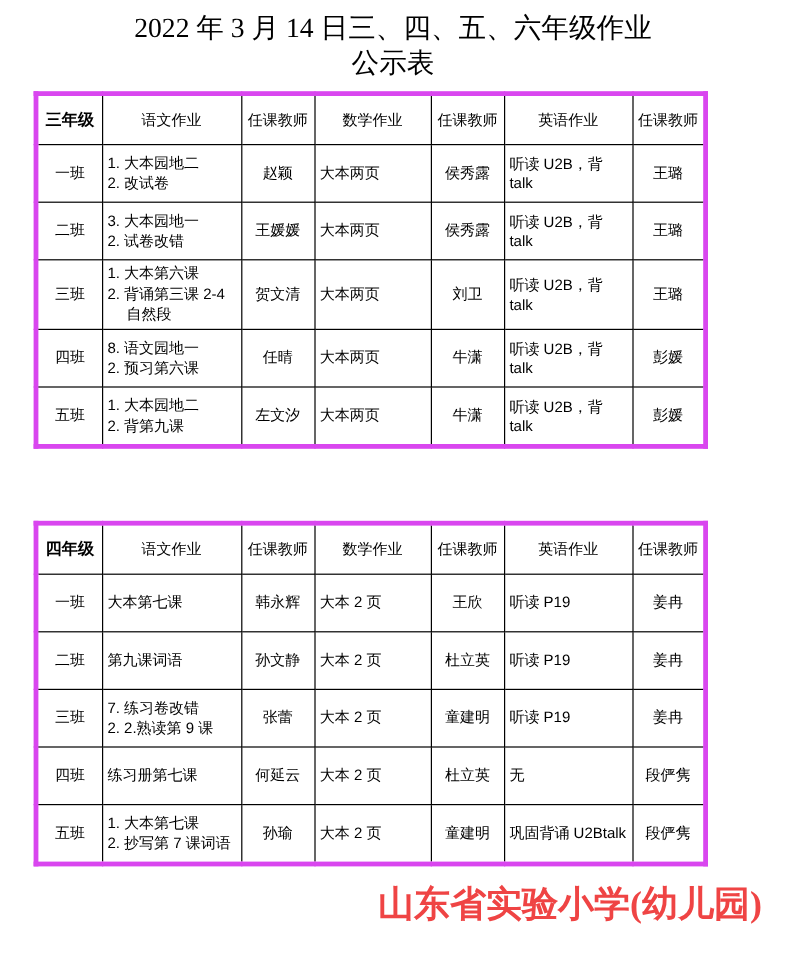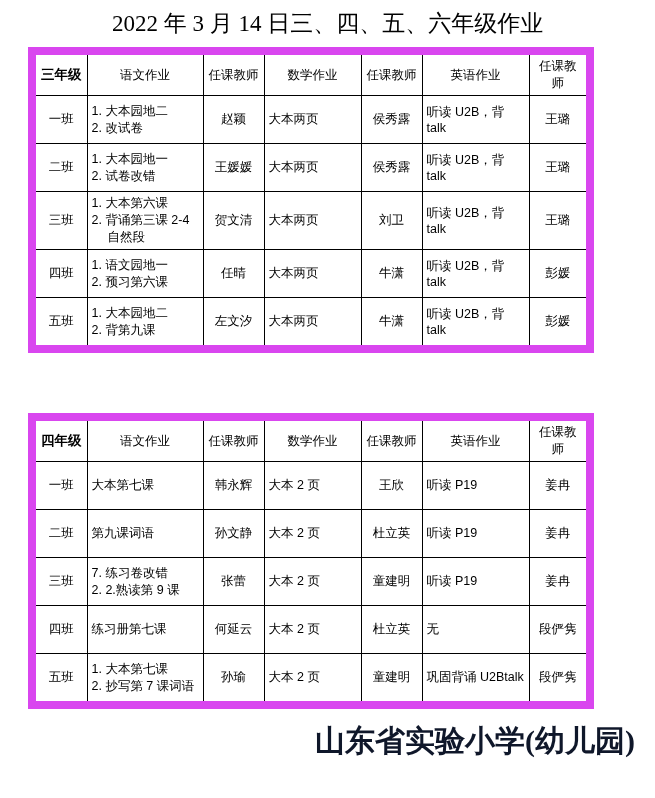--- a/index.html
+++ b/index.html
@@ -10,21 +10,21 @@
   }
   .page{width:655px;height:641px;}
   .title{
     text-align:center;
     font-family:"Liberation Serif","DejaVu Serif",serif;
     font-size:23px;line-height:29px;padding-top:9px;
   }
   table.grade-table{
     border-collapse:collapse;table-layout:fixed;
     width:558px;margin-left:28px;
-    border:8px solid #d946ef;
+    border:4px solid #d946ef;
   }
   table.grade-table.t1{margin-top:9px;}
   table.grade-table.t2{margin-top:60px;}
   .grade-table th,.grade-table td{
     border:1px solid #000;
     font-size:12.5px;font-weight:normal;
     padding:3px 4px;vertical-align:middle;
     overflow:hidden;
   }
   .grade-table th{height:34px;text-align:center;}
@@ -46,20 +46,21 @@
     font-size:9.5px;letter-spacing:0.6px;margin-top:2px;
   }
 </style>
 </head>
 <body>
 
 <div class="page">
 
   <div class="title">
     <div>2022 年 3 月 14 日三、四、五、六年级作业</div>
+    <div>公示表</div>
   </div>
 
   <table class="grade-table t1">
     <colgroup>
       <col style="width:55px">
         <col style="width:116px">
         <col style="width:61px">
       <col style="width:97px">
         <col style="width:61px">
         <col style="width:107px">
@@ -85,21 +86,21 @@
           </td>
           <td class="c-center">赵颖</td>
           <td class="c-hw">大本两页</td>
           <td class="c-center">侯秀露</td>
           <td class="c-hw">听读 U2B，背 talk</td>
           <td class="c-center">王璐</td>
         </tr>
         <tr>
           <td class="c-center">二班</td>
           <td class="c-hw">
-            <div class="hw-line">1. 大本园地一</div>
+            <div class="hw-line">3. 大本园地一</div>
             <div class="hw-line">2. 试卷改错</div>
           </td>
           <td class="c-center">王媛媛</td>
           <td class="c-hw">大本两页</td>
           <td class="c-center">侯秀露</td>
           <td class="c-hw">听读 U2B，背 talk</td>
           <td class="c-center">王璐</td>
         </tr>
         <tr>
           <td class="c-center">三班</td>
@@ -109,21 +110,21 @@
           </td>
           <td class="c-center">贺文清</td>
           <td class="c-hw">大本两页</td>
           <td class="c-center">刘卫</td>
           <td class="c-hw">听读 U2B，背 talk</td>
           <td class="c-center">王璐</td>
         </tr>
         <tr>
           <td class="c-center">四班</td>
           <td class="c-hw">
-            <div class="hw-line">1. 语文园地一</div>
+            <div class="hw-line">8. 语文园地一</div>
             <div class="hw-line">2. 预习第六课</div>
           </td>
           <td class="c-center">任晴</td>
           <td class="c-hw">大本两页</td>
           <td class="c-center">牛潇</td>
           <td class="c-hw">听读 U2B，背 talk</td>
           <td class="c-center">彭媛</td>
         </tr>
         <tr>
           <td class="c-center">五班</td>
@@ -216,16 +217,16 @@
           <td class="c-center">孙瑜</td>
           <td class="c-hw">大本 2 页</td>
           <td class="c-center">童建明</td>
           <td class="c-hw">巩固背诵 U2Btalk</td>
           <td class="c-center">段俨隽</td>
         </tr>
       </tbody>
   </table>
 
   <div class="footer">
-    <div class="school-name" style="color: #0f172a;">山东省实验小学(幼儿园)</div>
+    <div class="school-name" style="color: #ef4444;">山东省实验小学(幼儿园)</div>
   </div>
 
 </div>
 
 </body></html>

